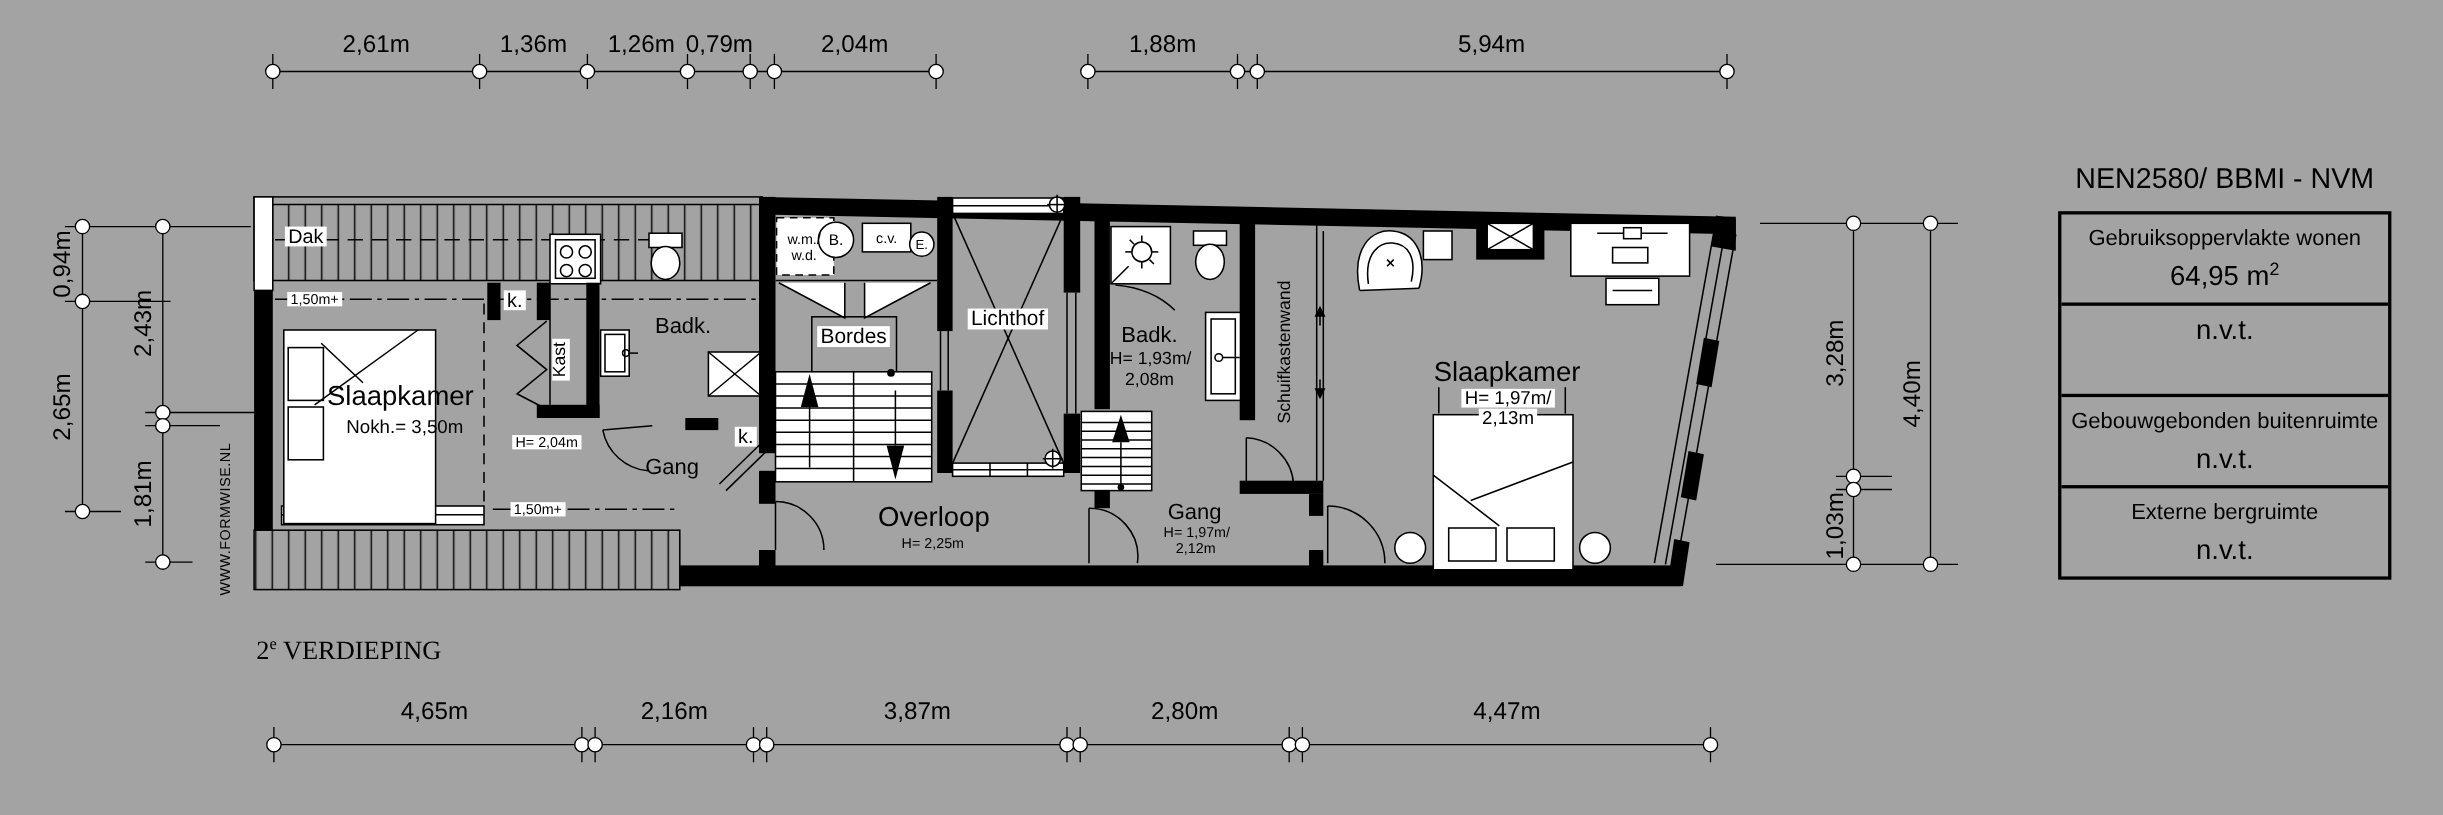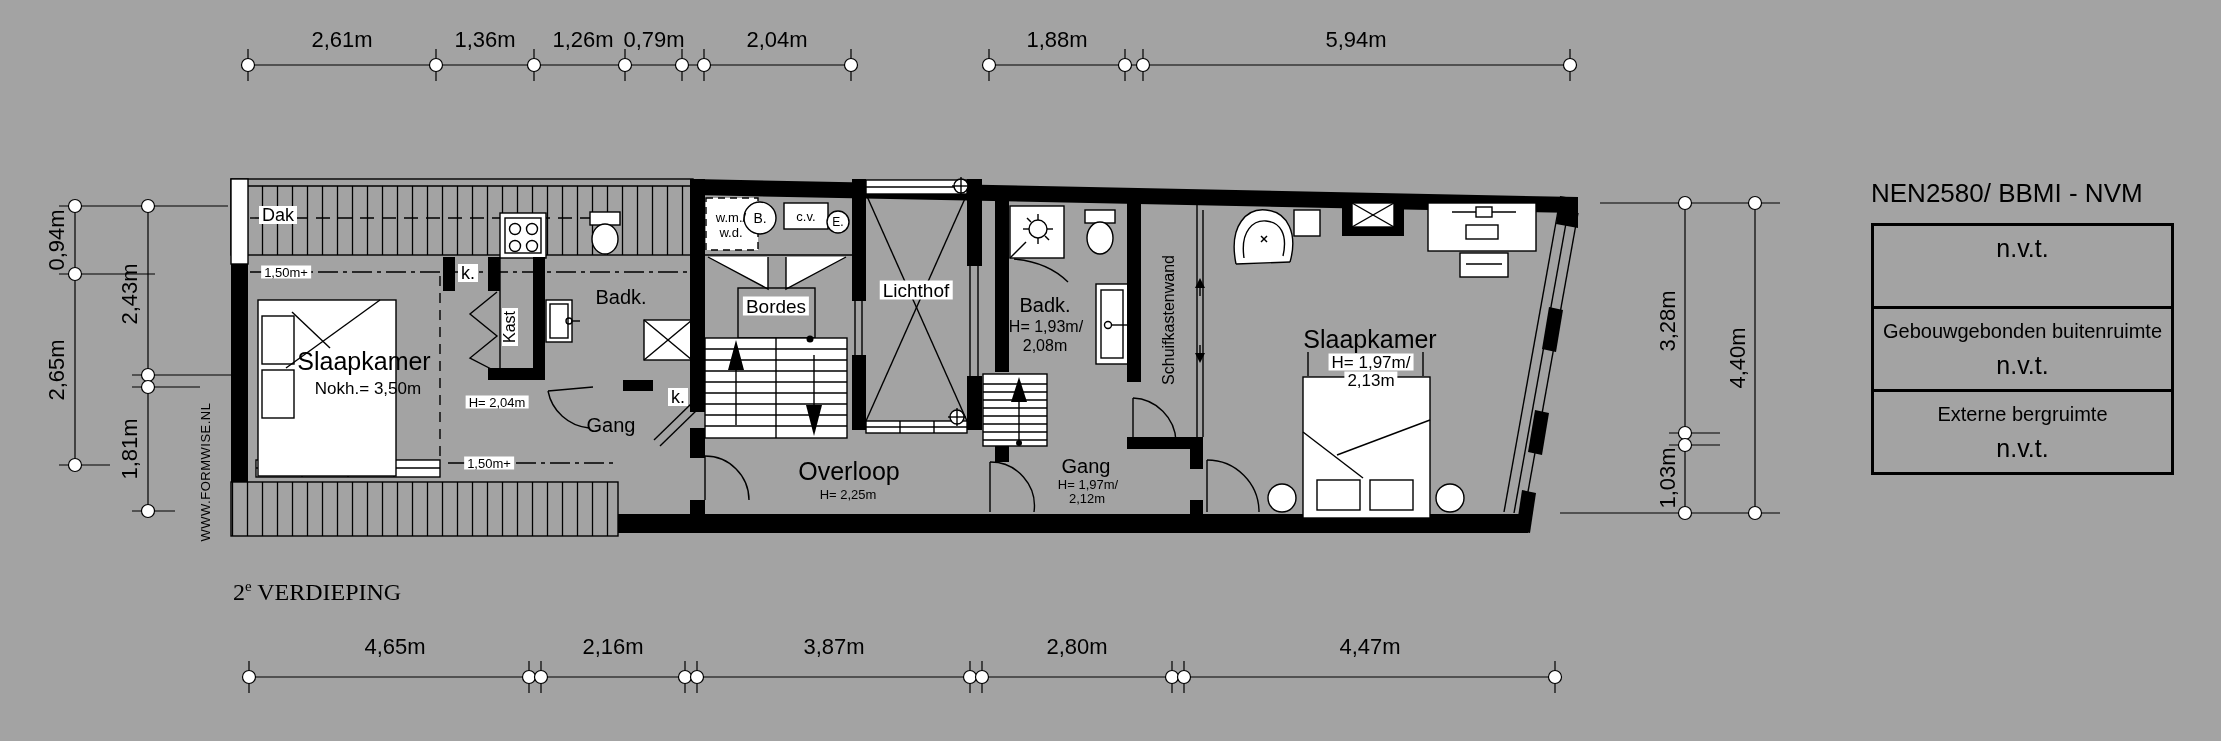--- a/index.html
+++ b/index.html
@@ -6,21 +6,21 @@
   body{font-family:"Liberation Sans", sans-serif;color:#000;}
   .page{position:relative;width:2221px;height:741px;background:#a3a3a3;}
   svg.plan{position:absolute;left:0;top:0;}
   .lbl{position:absolute;transform:translate(-50%,-50%);white-space:nowrap;line-height:1;}
   .rot{transform:translate(-50%,-50%) rotate(-90deg);}
   .bg{background:#fff;padding:0 3px;}
   .dim{font-size:22px;}
   .floor-title{position:absolute;left:233px;top:578px;font-size:24px;white-space:nowrap;font-family:Liberation Serif, serif;}
   .floor-title sup{font-size:0.62em;}
   .legend{position:absolute;left:1871px;top:147px;width:303px;}
-  .legend-title{font-size:26px;text-align:left;white-space:nowrap;margin-top:31px;}
+  .legend-title{font-size:26px;text-align:center;white-space:nowrap;}
   .legend-box{margin-top:14px;border:3px solid #000;}
   .legend-row{height:80px;text-align:center;overflow:hidden;}
   .legend-row + .legend-row{border-top:3px solid #000;}
   .legend-label{font-size:20px;margin-top:11px;}
   .legend-value{font-size:25px;margin-top:7px;}
   .legend-value sup{font-size:0.65em;}
   .legend-disclaimer{margin-top:28px;font-size:14px;line-height:1.32;text-align:justify;}
 </style>
 </head>
 <body>
@@ -410,20 +410,24 @@
 <div class="lbl bg" style="left:1371px;top:380px;font-size:17px">2,13m</div>
 
 <div class="lbl rot" style="left:205px;top:472px;font-size:13px;letter-spacing:0.5px">WWW.FORMWISE.NL</div>
 
 <div class="floor-title"><span>2</span><sup>e</sup><span> VERDIEPING</span></div>
 
 <div class="legend">
   <div class="legend-title">NEN2580/ BBMI - NVM</div>
   <div class="legend-box">
     <div class="legend-row">
+      <div class="legend-label">Gebruiksoppervlakte wonen</div>
+      <div class="legend-value"><span>64,95 m</span><sup>2</sup></div>
+    </div>
+    <div class="legend-row">
       <div class="legend-value"><span>n.v.t.</span><sup></sup></div>
     </div>
     <div class="legend-row">
       <div class="legend-label">Gebouwgebonden buitenruimte</div>
       <div class="legend-value"><span>n.v.t.</span><sup></sup></div>
     </div>
     <div class="legend-row">
       <div class="legend-label">Externe bergruimte</div>
       <div class="legend-value"><span>n.v.t.</span><sup></sup></div>
     </div>

